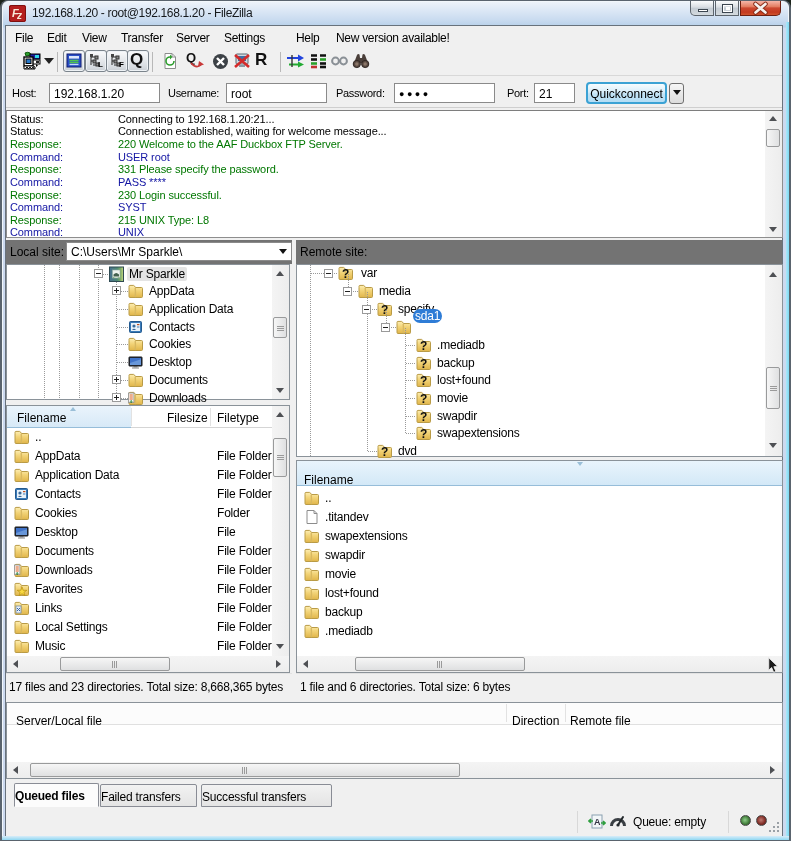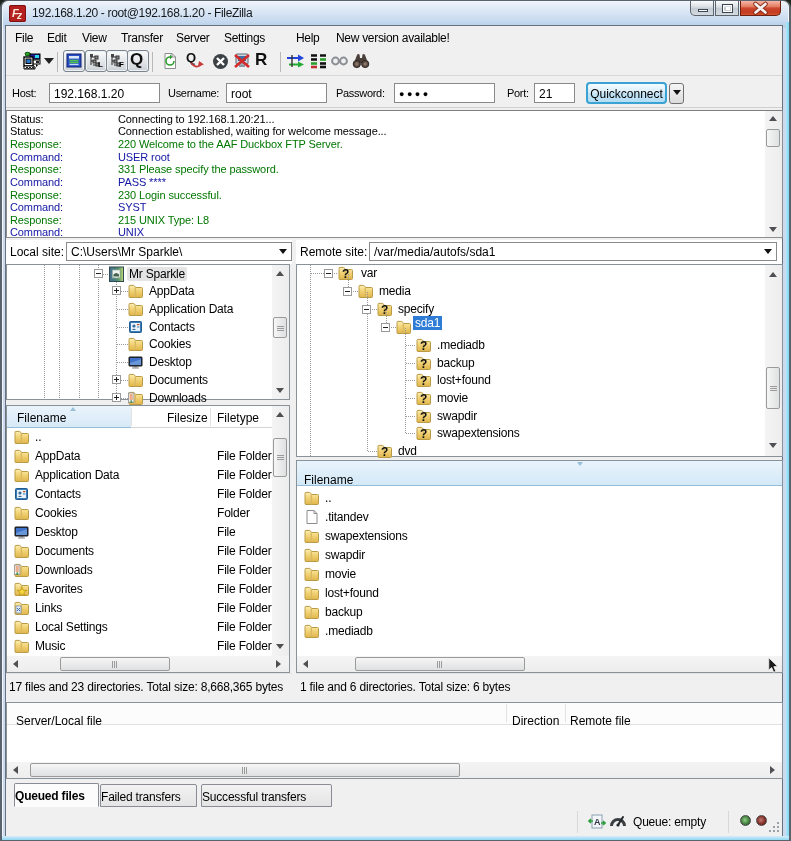--- a/index.html
+++ b/index.html
@@ -63,21 +63,21 @@
 .griph { position:absolute; top:3px; width:1px; height:7px; background:#9a9a9a; box-shadow:2px 0 0 #9a9a9a, 4px 0 0 #9a9a9a; }
 .tU { position:absolute; width:0;height:0;border-left:4px solid transparent;border-right:4px solid transparent;border-bottom:5px solid #4e5054; }
 .tD { position:absolute; width:0;height:0;border-left:4px solid transparent;border-right:4px solid transparent;border-top:5px solid #4e5054; }
 .tL { position:absolute; width:0;height:0;border-top:4px solid transparent;border-bottom:4px solid transparent;border-right:5px solid #4e5054; }
 .tR { position:absolute; width:0;height:0;border-top:4px solid transparent;border-bottom:4px solid transparent;border-left:5px solid #4e5054; }
 .vdot { position:absolute; width:1px; background-image:repeating-linear-gradient(180deg,#9a9a9a 0 1px,transparent 1px 2px); }
 .hdot { position:absolute; height:1px; background-image:repeating-linear-gradient(90deg,#9a9a9a 0 1px,transparent 1px 2px); }
 .ico { position:absolute; width:16px; height:16px; }
 .tlabel { position:absolute; font-size:12px; white-space:pre; letter-spacing:-0.2px; }
 
-.sitebar { position:absolute; height:24px; background:#ffffff; }
+.sitebar { position:absolute; height:24px; background:#737373; }
 .sitebar label { position:absolute; top:5px; font-size:12px; }
 .combo { position:absolute; top:2px; height:19px; background:#fff; border:1px solid #8a8a8a; font-size:12px; padding:2px 4px 0 4px; }
 .combo .tri-dn { position:absolute; right:4px; top:6px; }
 
 .panel { position:absolute; background:#fff; border:1px solid #8a9299; }
 .lrow { position:absolute; height:19px; font-size:12px; white-space:nowrap; }
 .sel { background:#2e7cd6; color:#fff; padding:0 2px; }
 .gsel { background:#e4e4e4; border-radius:2px; padding:0 2px; }
 .exp { position:absolute; width:9px; height:9px; border:1px solid #9a9a9a; background:#fff; }
 .exp i { position:absolute; left:1px; top:3px; width:5px; height:1px; background:#222; }
@@ -331,21 +331,20 @@
       </g>
  </defs>
 </svg>
 
 <div class="sitebar" style="left:6px;top:240px;width:286px;">
  <label style="left:4px">Local site:</label>
  <div class="combo" style="left:60px;width:226px;">C:\Users\Mr Sparkle\<div class="tri-dn"></div></div>
 </div>
 <div class="sitebar" style="left:296px;top:240px;width:486px;">
  <label style="left:4px">Remote site:</label>
- <div class="combo" style="left:73px;width:408px;">/var/media/autofs/sda1<div class="tri-dn"></div></div>
 </div>
 
 <div class="panel" id="ltree" style="left:6px;top:264px;width:284px;height:136px;">
  <div class="vdot" style="left:37px;top:0;height:134px;"></div>
  <div class="vdot" style="left:52px;top:0;height:134px;"></div>
  <div class="vdot" style="left:72px;top:0;height:134px;"></div>
  <div class="vdot" style="left:91px;top:0;height:134px;"></div>
  <div class="vdot" style="left:109px;top:9px;height:125px;"></div>
  <div class="hdot" style="left:92px;top:9px;width:9px;"></div>
  <div class="exp" style="left:87px;top:4px;">
@@ -441,21 +440,21 @@
     </svg>
  <div class="tlabel" style="left:101px;top:37px;">specify</div>
  <div class="vdot" style="left:89px;top:45px;height:17px;"></div>
  <div class="hdot" style="left:94px;top:62px;width:5px;"></div>
  <div class="exp" style="left:84px;top:58px;">
       <i></i>
     </div>
  <svg class="ico" style="left:99px;top:54px;">
       <use href="#folder"></use>
     </svg>
- <div class="tlabel sel" style="left:116px;top:51px;">sda1</div>
+ <div class="tlabel sel" style="left:116px;top:44px;border-radius:7px;">sda1</div>
  <div class="vdot" style="left:108px;top:63px;height:105px;"></div>
  <div class="hdot" style="left:109px;top:80px;width:10px;"></div>
  <svg class="ico" style="left:119px;top:72px;">
       <use href="#folderq"></use>
     </svg>
  <div class="tlabel" style="left:140px;top:73px;">.mediadb</div>
  <div class="hdot" style="left:109px;top:98px;width:10px;"></div>
  <svg class="ico" style="left:119px;top:90px;">
       <use href="#folderq"></use>
     </svg>

